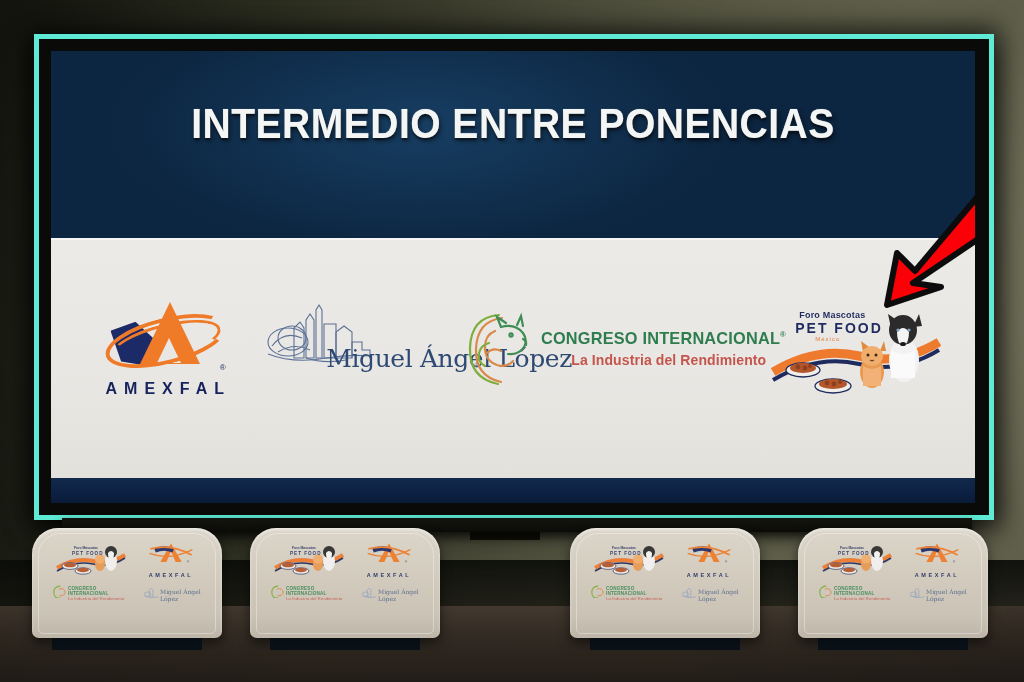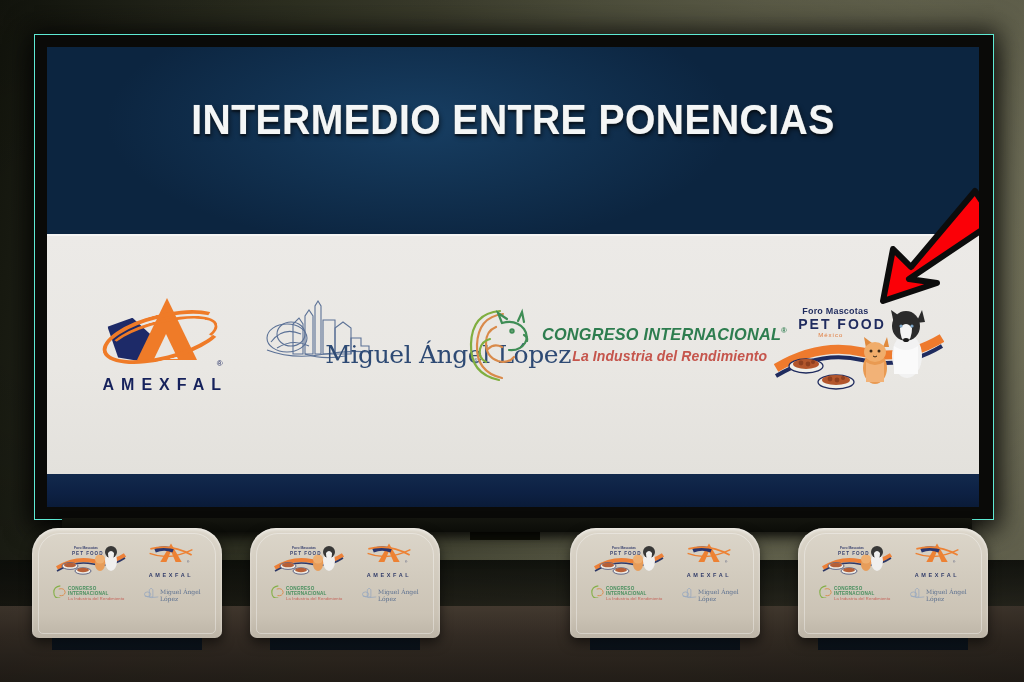--- a/index.html
+++ b/index.html
@@ -38,21 +38,21 @@
   }
 
   
   #screen-shadow {
     position:absolute; left:28px; top:26px; width:972px; height:500px;
     background:rgba(0,0,0,.55); filter:blur(12px);
   }
   #screen-frame {
     position:absolute; left:34px; top:34px; width:960px; height:486px;
     background:#0a0a08;
-    border:1px solid #5eead4;
+    border:5px solid #5eead4;
     box-shadow:0 10px 26px rgba(0,0,0,.7);
   }
   #screen-inner {
     position:absolute; left:12px; top:12px; right:14px; bottom:12px;
     background:#0c2540;
     overflow:hidden;
   }
 
   
   #slide-header {
@@ -147,21 +147,21 @@
     font-family:"DejaVu Serif", serif; font-style:normal; font-weight:normal;
     white-space:nowrap;
   }
   .mal-sub {
     position:absolute; left:176px; top:72px;
     color:#9aa6b8; font-size:6px; letter-spacing:1.2px; white-space:nowrap;
   }
   .mal-reg { position:absolute; left:214px; top:62px; font-size:7px; color:#5b7196; }
 
   
-  .cong { width:250px; position:relative; height:86px; display:flex; align-items:center;font-style:italic; }
+  .cong { width:250px; position:relative; height:86px; display:flex; align-items:center; }
   .cong-emblem { width:72px; height:78px; position:relative; flex:0 0 72px; }
   .cong-text { margin-left:4px; }
   .cong-t1 {
     color:#2e7d4f; font-size:17px; font-weight:bold; letter-spacing:.2px; white-space:nowrap;
     transform:scaleX(.96); transform-origin:left;
   }
   .cong-t1 sup { font-size:8px; color:#2e7d4f; }
   .cong-t2 {
     color:#c5554c; font-size:14px; font-weight:bold; letter-spacing:.1px;
     margin-top:3px; text-align:center; white-space:nowrap;

